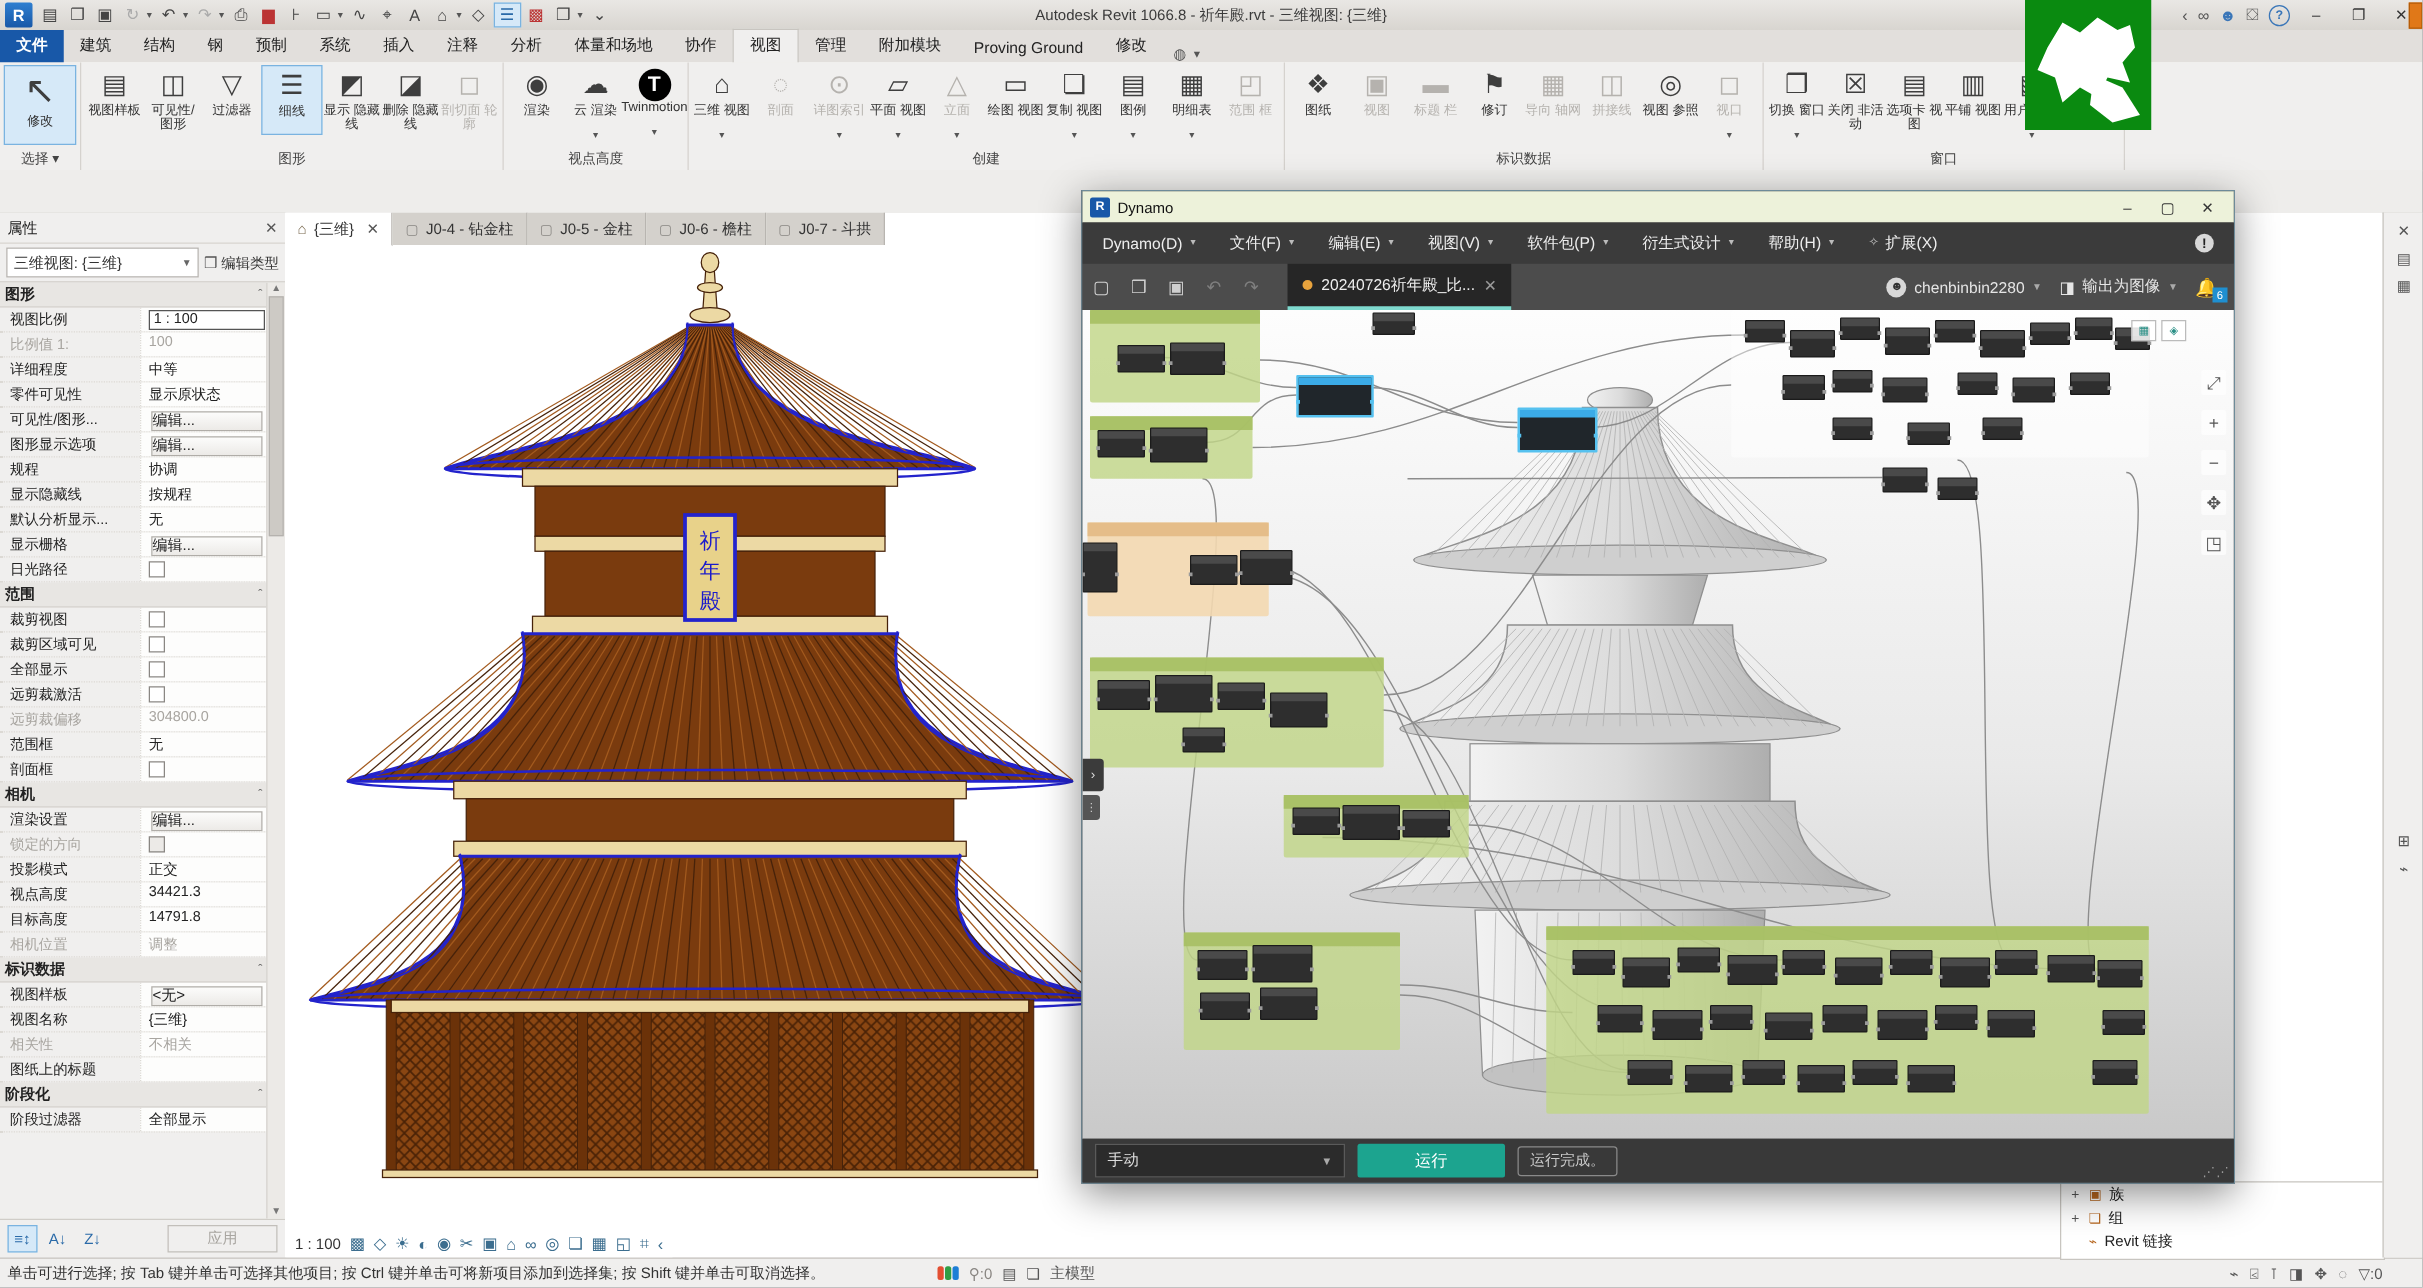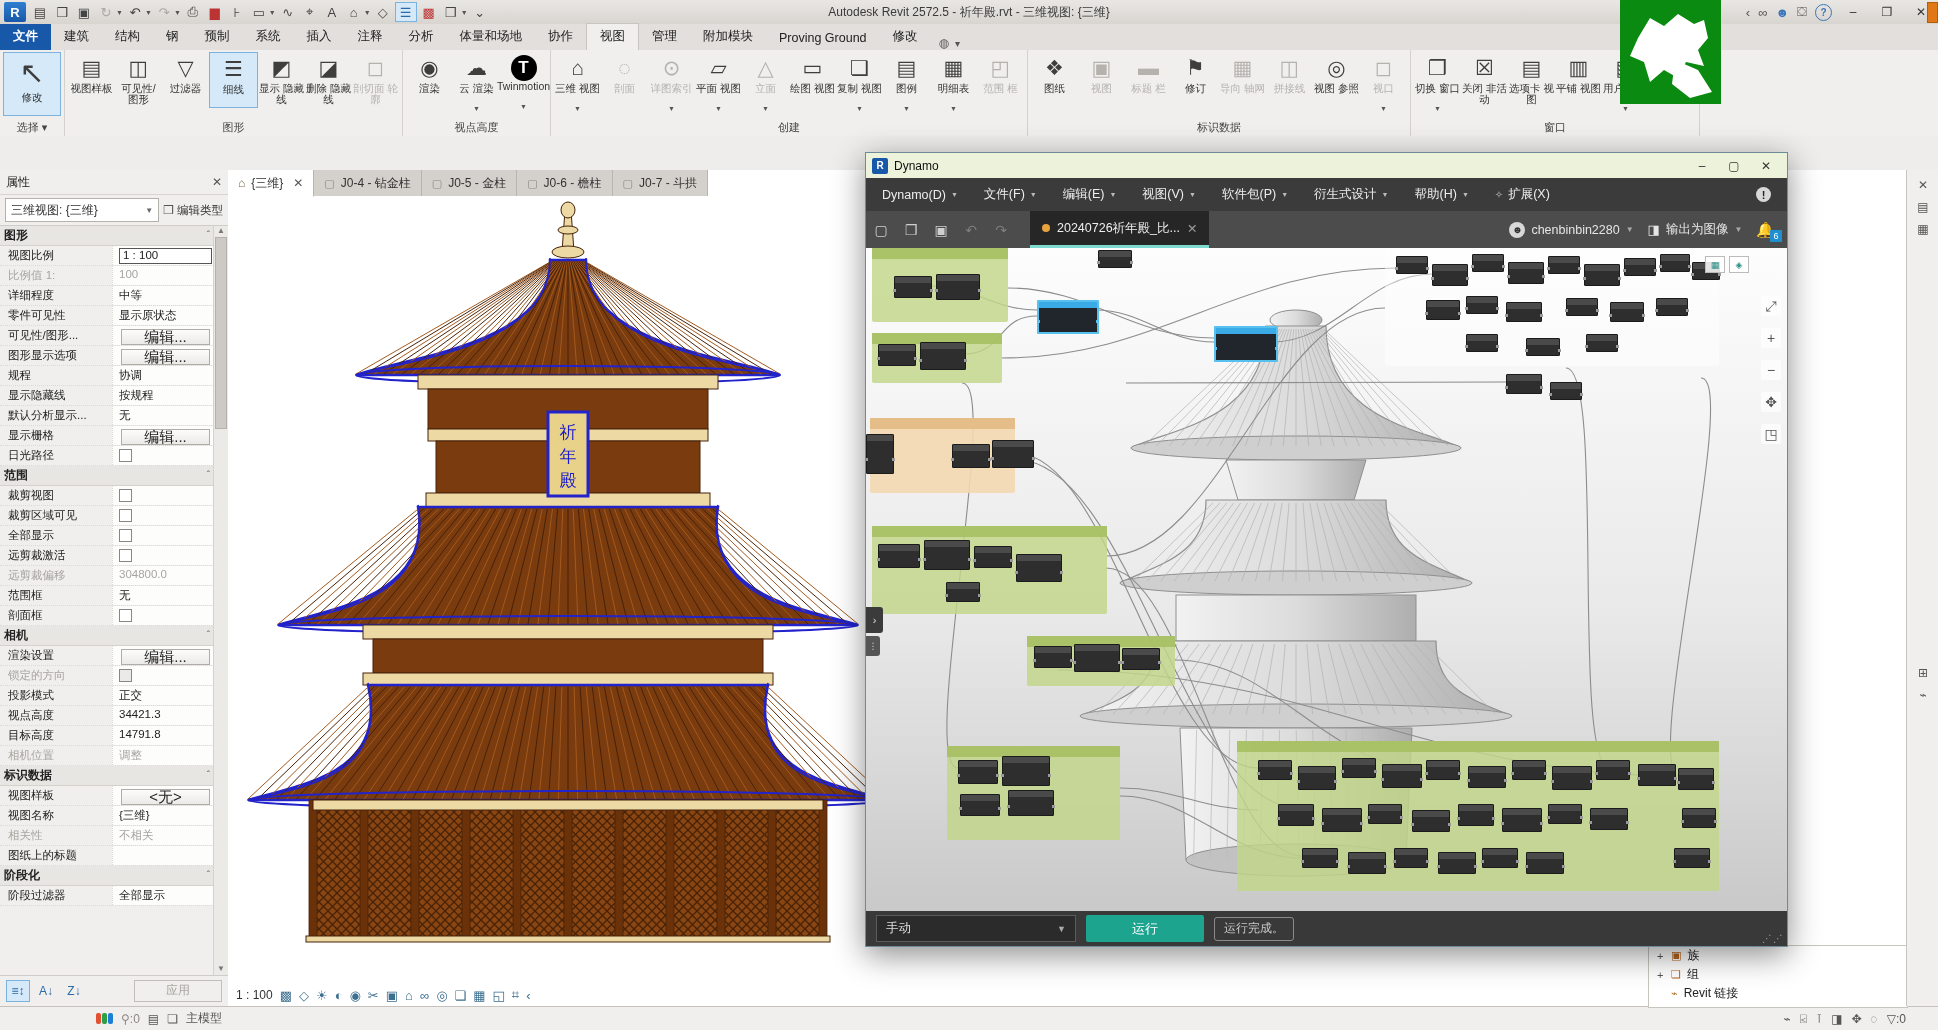--- a/index.html
+++ b/index.html
@@ -67,21 +67,21 @@
   #edit-type{display:flex;align-items:center;gap:3px;font-size:11.5px;color:#333;}
   #props-grid{flex:1;overflow:hidden;border-top:1px solid #d0cdc8;position:relative;}
   .pg-section{height:19px;line-height:19px;background:#e8e6e3;font-weight:bold;font-size:12px;color:#222;
               padding-left:4px;border-bottom:1px solid #d5d2ce;position:relative;}
   .pg-section .car{position:absolute;right:18px;font-weight:normal;color:#666;font-size:10px;}
   .pg-row{height:19px;display:flex;border-bottom:1px dotted #dcd9d4;font-size:11.5px;}
   .pg-label{width:104px;padding:2px 0 0 8px;color:#222;white-space:nowrap;overflow:hidden;}
   .pg-val{flex:1;background:#fdfdfc;padding:2px 2px 0 6px;color:#222;white-space:nowrap;overflow:hidden;border-left:1px dotted #dcd9d4;margin-right:14px;}
   .pg-row.dis .pg-label,.pg-row.dis .pg-val{color:#a8a5a0;}
   .pg-btn{display:block;margin:1px 2px;border:1px solid #b0ada8;background:linear-gradient(#fcfcfb,#eceae7);
-          text-align:center;font-size:15px;height:14px;line-height:13px;}
+          text-align:left;font-size:12px;height:14px;line-height:13px;}
   .pg-input{border:1px solid #555;background:#fff;height:14px;margin-top:0px;padding:0 3px;font-size:11.5px;}
   .pg-check{width:11px;height:11px;border:1px solid #8a8783;background:#fff;margin-top:1px;}
   #props-scroll{position:absolute;right:0;top:0;bottom:0;width:14px;background:#eceae7;border-left:1px solid #d5d2ce;
                 display:flex;flex-direction:column;align-items:center;font-size:8px;color:#777;}
   #props-scroll .thumb{width:10px;height:190px;background:#cdcac5;border:1px solid #b5b2ae;margin-top:2px;}
   #props-footer{height:30px;display:flex;align-items:center;gap:4px;padding:0 6px;border-top:1px solid #d0cdc8;}
   .sort-ic{width:22px;height:20px;border:1px solid transparent;display:flex;align-items:center;justify-content:center;
            font-size:12px;color:#2a6aa8;}
   .sort-ic.on{background:#d6e9f8;border-color:#7ab3e0;}
   #apply-btn{margin-left:auto;width:86px;height:20px;border:1px solid #c2bfba;color:#a8a5a0;text-align:center;line-height:19px;background:#f0efee;}
@@ -199,21 +199,21 @@
         <div class="qat-ic">A</div>
         <div class="qat-ic">⌂</div>
         <span class="qat-arrow">▼</span>
         <div class="qat-ic">◇</div>
         <div class="qat-ic active">☰</div>
         <div class="qat-ic redx">▩</div>
         <div class="qat-ic">❒</div>
         <span class="qat-arrow">▼</span>
         <div class="qat-ic">⌄</div>
       </div>
-    <div id="title-text">Autodesk Revit 2572.5 - 祈年殿.rvt - 三维视图: {三维}</div>
+    <div id="title-text">Autodesk Revit 1066.8 - 祈年殿.rvt - 三维视图: {三维}</div>
     <div id="titlebar-right">
         <div class="tb-ic">‹</div>
         <div class="tb-ic">∞</div>
         <div class="tb-ic" style="color: rgb(58, 118, 184);">☻</div>
         <div class="tb-ic">⛋</div>
         <div class="help-circ">?</div>
         <div class="win-btn">–</div>
         <div class="win-btn">❐</div>
         <div class="win-btn">✕</div>
       </div>
@@ -908,20 +908,21 @@
         <span>组</span>
       </div>
       <div class="pb-row">
         <span class="pb-plus"></span>
         <span class="pb-ic">⌁</span>
         <span>Revit 链接</span>
       </div>
     </div>
 
   <div class="abs" id="statusbar">
+    <span>单击可进行选择; 按 Tab 键并单击可选择其他项目; 按 Ctrl 键并单击可将新项目添加到选择集; 按 Shift 键并单击可取消选择。</span>
     <div class="mid">
       <span class="ws-icon">
         <i style="background:#e34f32"></i>
           <i style="background:#2f9e44"></i>
           <i style="background:#1c7ed6"></i>
       </span>
       <span style="color:#8a8783">⚲<span>:0</span></span>
       <span>▤</span>
       <span>❏</span>
       <span>主模型</span>

